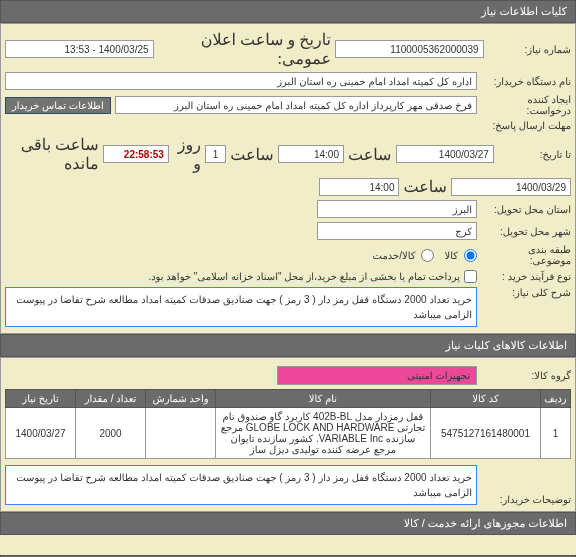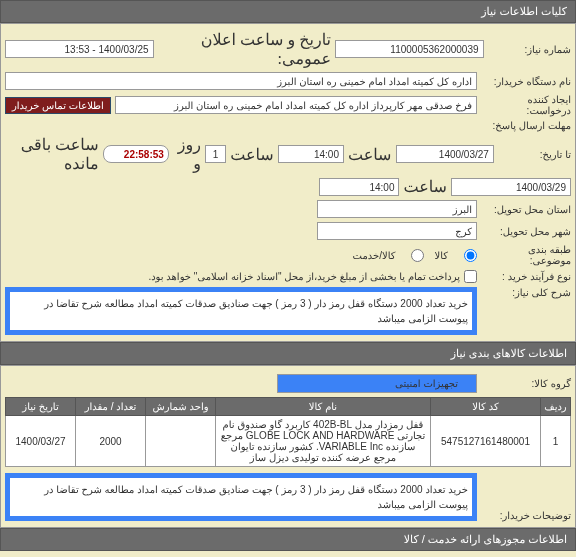--- a/index.html
+++ b/index.html
@@ -40,46 +40,46 @@
   background: #fff;
   border: 1px solid #999;
   padding: 2px 4px;
   font-size: 10px;
   height: 18px;
   line-height: 14px;
 }
 .wide { flex: 1; }
 .w-160 { width: 160px; }
 .w-120 { width: 120px; }
-.w-80 { width: 80px; border-radius: 8px; }
+.w-80 { width: 80px; }
 .w-60 { width: 80px; }
 .btn-info {
-  background: #7f1d1d;
+  background: #737373;
   color: #fff;
   border: 1px solid #2a4a6a;
   padding: 2px 6px;
   font-size: 10px;
   cursor: pointer;
 }
 .small-label { font-size: 16px; color: #333; font-family: Liberation Serif, serif; }
 .radio-group { display: flex; gap: 10px; align-items: center; }
-.radio-item { display: flex; align-items: center; gap: 16px; font-size: 10px; }
+.radio-item { display: flex; align-items: center; gap: 6px; font-size: 10px; }
 .checkbox-row { display: flex; align-items: center; gap: 4px; font-size: 10px; }
 .desc-box {
   background: #fff;
-  border: 5px solid #3b82f6;
+  border: 1px solid #3b82f6;
   padding: 4px;
   font-size: 10px;
   line-height: 1.5;
   min-height: 30px;
 }
 .group-desc {
-  background: #3b82f6;
-  border: 1px solid #999;
-  padding: 3px 18px;
+  background: #ec4899;
+  border: 1px solid #999;
+  padding: 3px 6px;
   font-size: 10px;
   margin: 2px 0;
 }
 table {
   width: 100%;
   border-collapse: collapse;
   font-size: 10px;
 }
 th {
   background: #6b6b6b;
@@ -173,21 +173,21 @@
     <span>پرداخت تمام یا بخشی از مبلغ خرید،از محل "اسناد خزانه اسلامی" خواهد بود.</span>
   </div>
 
   <div class="row" style="align-items:flex-start">
     <span class="label">شرح کلی نیاز:</span>
     <div class="desc-box wide">خرید تعداد 2000 دستگاه قفل رمز دار ( 3 رمز ) جهت صنادیق صدقات کمیته امداد مطالعه شرح تقاضا در پیوست الزامی میباشد</div>
   </div>
 
 </div>
 
-<div class="section-header">اطلاعات کالاهای بندی نیاز</div>
+<div class="section-header">اطلاعات کالاهای کلیات نیاز</div>
 
 <div class="form-area">
   <div class="row">
     <span class="label">گروه کالا:</span>
     <span class="group-desc" style="width:200px">تجهیزات امنیتی</span>
   </div>
 
   <table>
     <thead>
       <tr>

